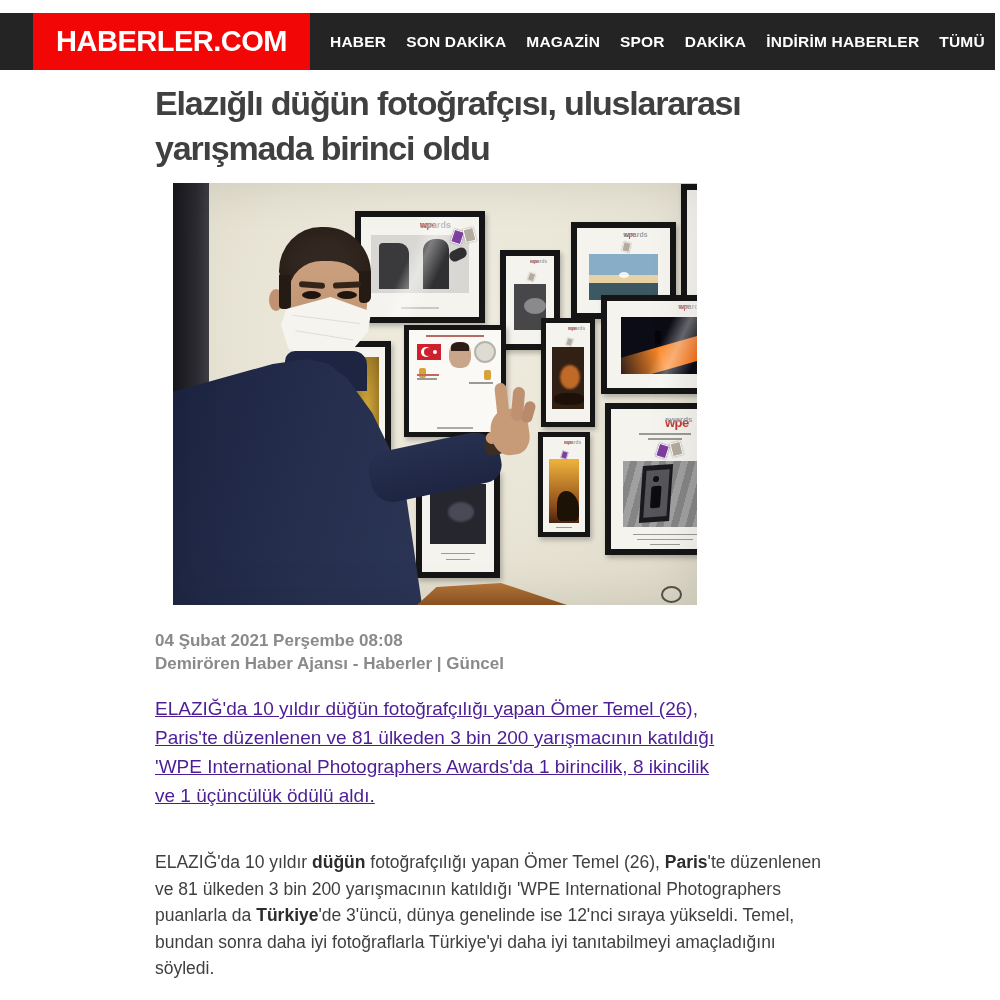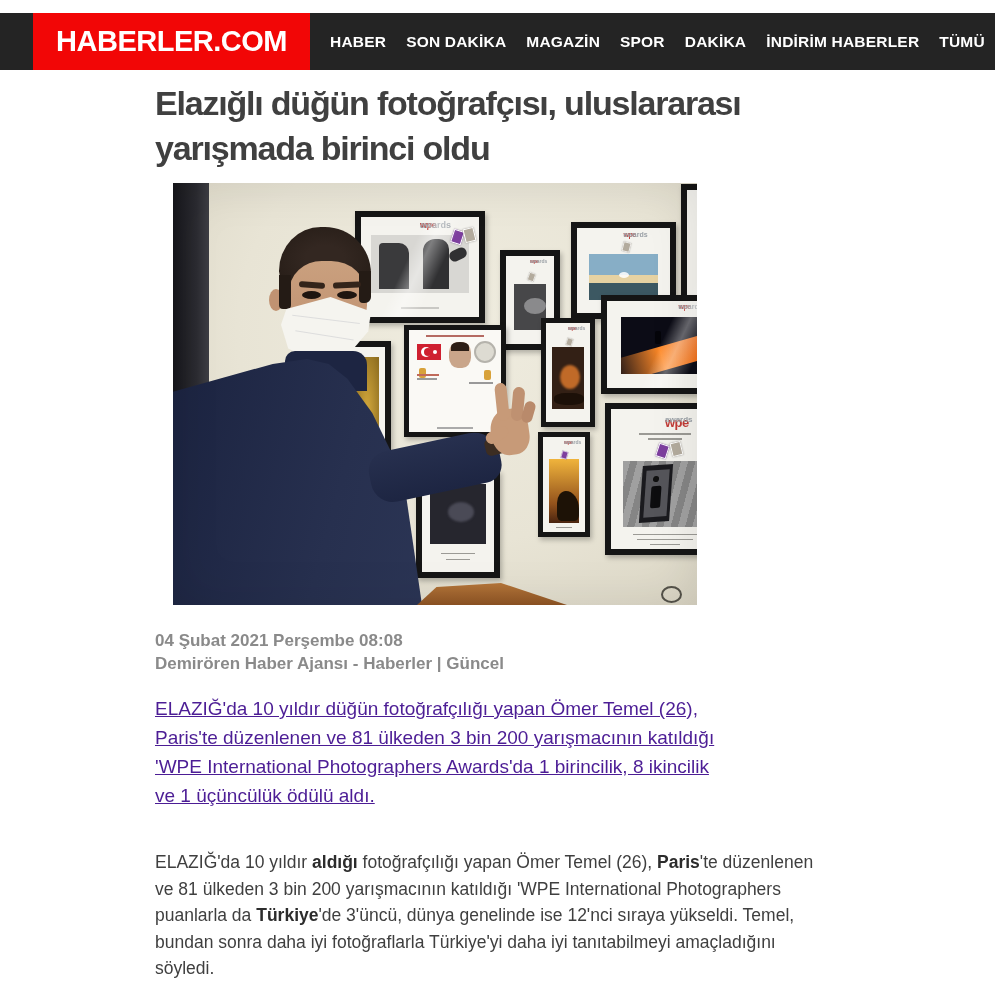--- a/index.html
+++ b/index.html
@@ -309,18 +309,18 @@
 </div>
 
 <div id="lead">
   <div class="ln">ELAZIĞ'da 10 yıldır düğün fotoğrafçılığı yapan Ömer Temel (26),</div>
   <div class="ln">Paris'te düzenlenen ve 81 ülkeden 3 bin 200 yarışmacının katıldığı</div>
   <div class="ln">'WPE International Photographers Awards'da 1 birincilik, 8 ikincilik</div>
   <div class="ln">ve 1 üçüncülük ödülü aldı.</div>
 </div>
 
 <div id="bodytext">
-  <div class="ln">ELAZIĞ'da 10 yıldır <b>aldığı</b> fotoğrafçılığı yapan Ömer Temel (26), <b>Paris</b>'te düzenlenen</div>
+  <div class="ln">ELAZIĞ'da 10 yıldır <b>düğün</b> fotoğrafçılığı yapan Ömer Temel (26), <b>Paris</b>'te düzenlenen</div>
   <div class="ln">ve 81 ülkeden 3 bin 200 yarışmacının katıldığı 'WPE International Photographers</div>
   <div class="ln">puanlarla da <b>Türkiye</b>'de 3'üncü, dünya genelinde ise 12'nci sıraya yükseldi. Temel,</div>
   <div class="ln">bundan sonra daha iyi fotoğraflarla Türkiye'yi daha iyi tanıtabilmeyi amaçladığını</div>
   <div class="ln">söyledi.</div>
 </div>
 
 </body></html>

